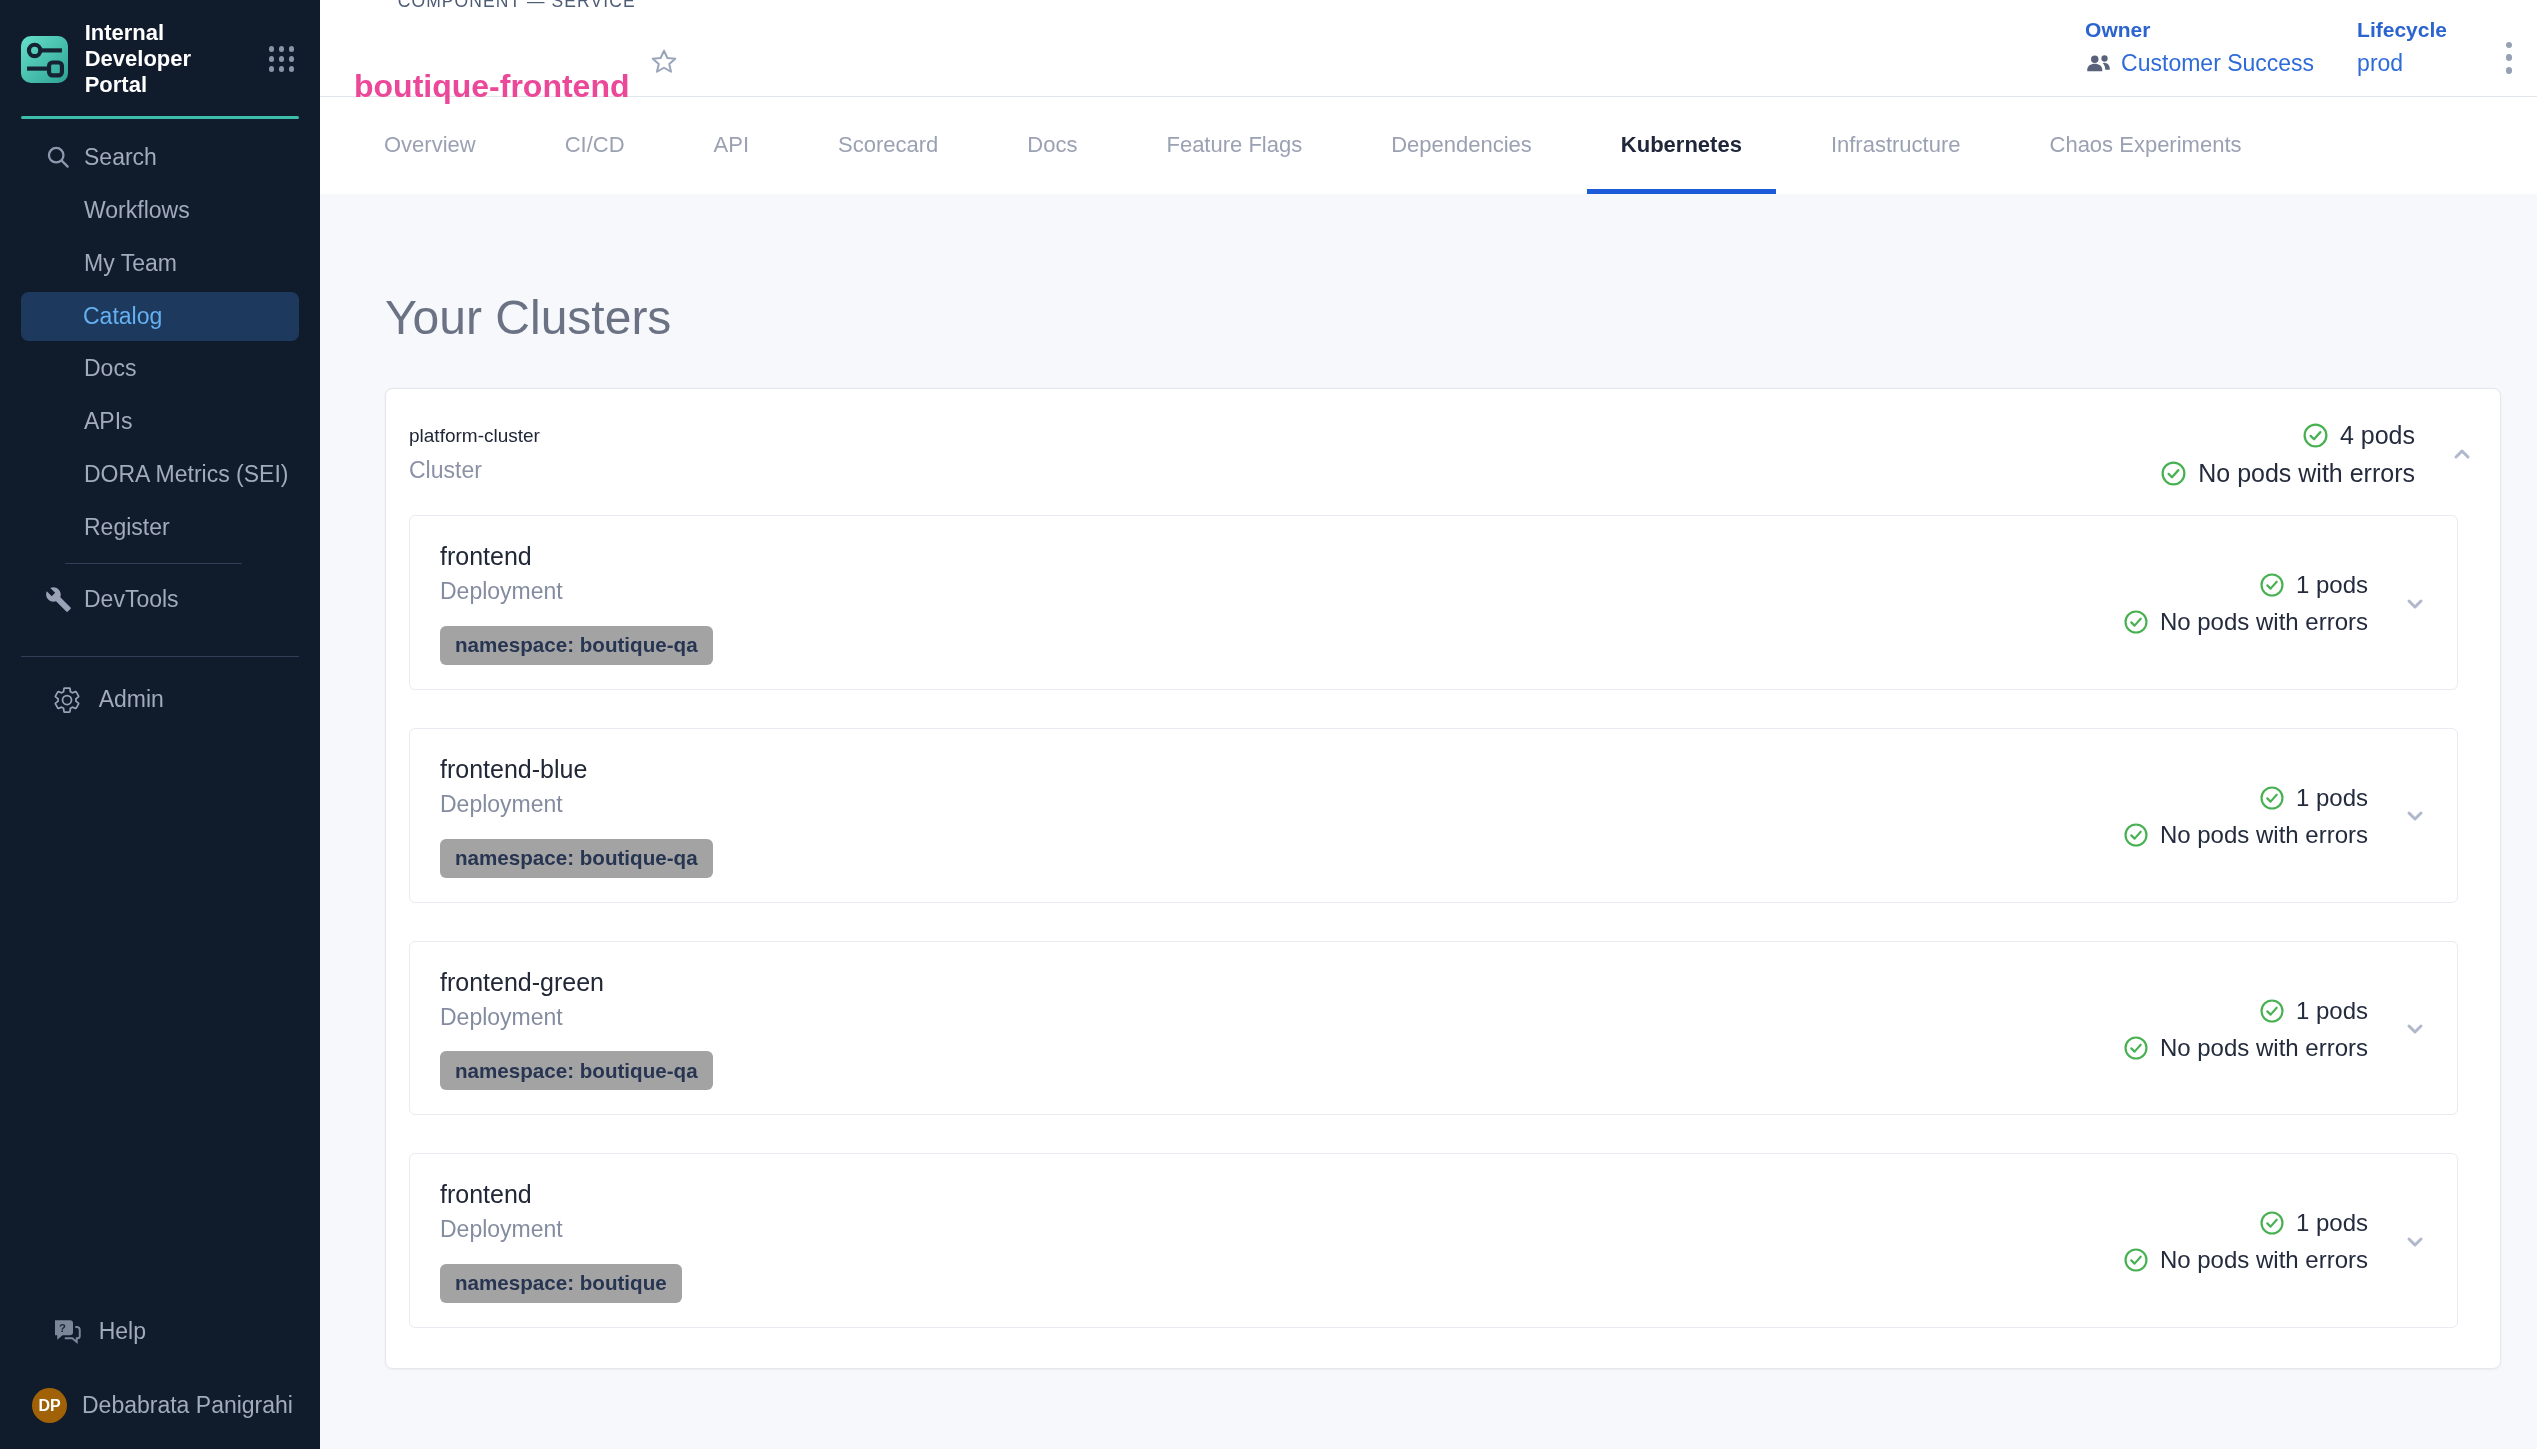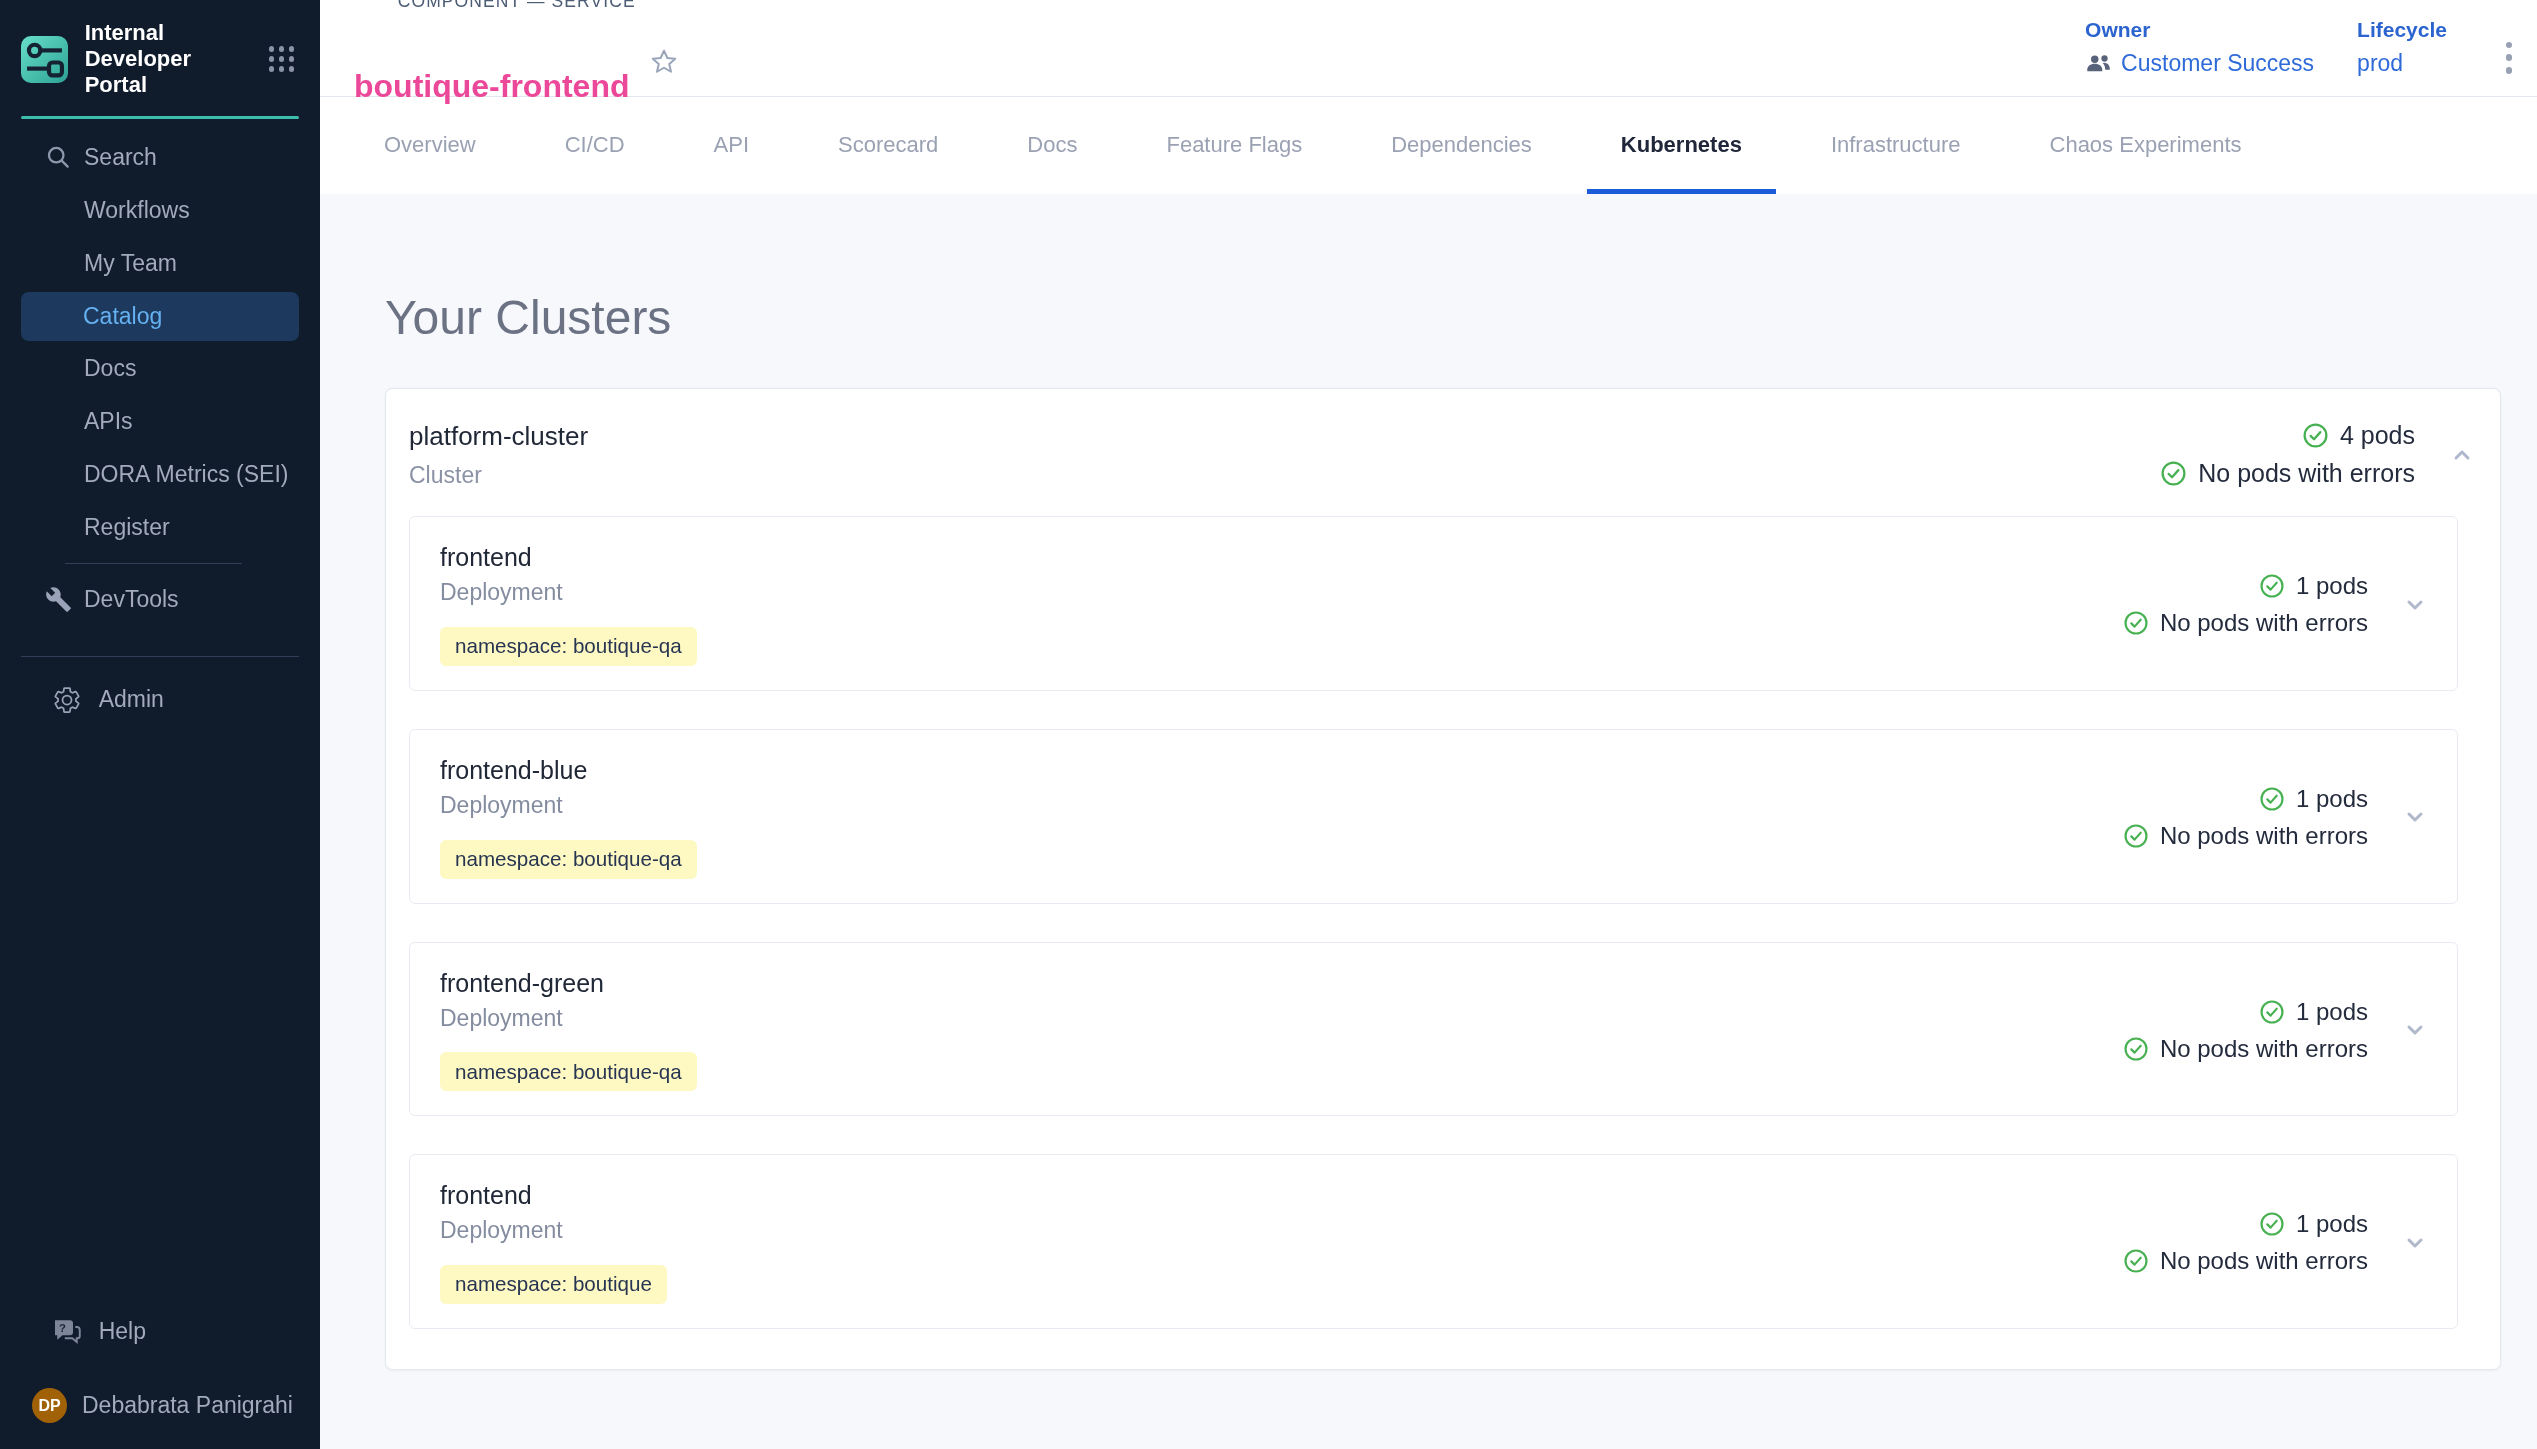--- a/index.html
+++ b/index.html
@@ -80,39 +80,39 @@
   .content { flex: 1; background: #f7f8fb; padding-left: 65px; overflow: hidden; }
   .content-heading { margin-top: 96px; font-size: 48px; font-weight: 500; color: #6b7284; }
 
   .cluster-card {
     margin-top: 43px; width: 2116px; background: #ffffff;
     border: 0.8px solid #e3e7ee; border-radius: 7.6px;
     box-shadow: 0 0.8px 2.3px rgba(20,30,50,0.05);
   }
   .cluster-header { display: flex; align-items: center; padding: 32px 23px 23px 23px; }
   .cluster-info { display: flex; flex-direction: column; gap: 10px; }
-  .cluster-name { font-size: 26px; color: #202736; }
+  .cluster-name { font-size: 19px; color: #202736; }
   .cluster-kind { font-size: 23px; color: #8b92a6; }
   .cluster-right { margin-left: auto; display: flex; align-items: center; gap: 32px; }
   .status-col { display: flex; flex-direction: column; gap: 9px; align-items: flex-end; }
   .status-row { display: flex; align-items: center; gap: 11.4px; font-size: 25px; color: #232b3d; }
   .chev-btn { display: flex; cursor: pointer; }
 
   .deploy-list { display: flex; flex-direction: column; gap: 38px; padding: 4.6px 42px 40px 23px; }
   .deploy-card {
     border: 0.8px solid #e8ebf2; border-radius: 6px; background: #ffffff;
     display: flex; align-items: center; padding: 26px 27px 24px 30px;
   }
   .deploy-info { display: flex; flex-direction: column; gap: 6.9px; }
   .deploy-name { font-size: 25px; color: #202736; }
   .deploy-kind { font-size: 23px; color: #848ca0; }
   .chip {
     margin-top: 13.7px; align-self: flex-start;
-    background: #fef9c3; border-radius: 6px; padding: 7.6px 15px;
-    font-size: 20.6px; font-weight: 400; color: #273552;
+    background: #a3a3a3; border-radius: 6px; padding: 7.6px 15px;
+    font-size: 20.6px; font-weight: 700; color: #273552;
   }
   .deploy-right { margin-left: auto; display: flex; align-items: center; gap: 32px; }
   .deploy-right .status-row { font-size: 24px; }
 </style>
 </head>
 <body>
 
 <div class="app">
 
   <aside class="sidebar">

